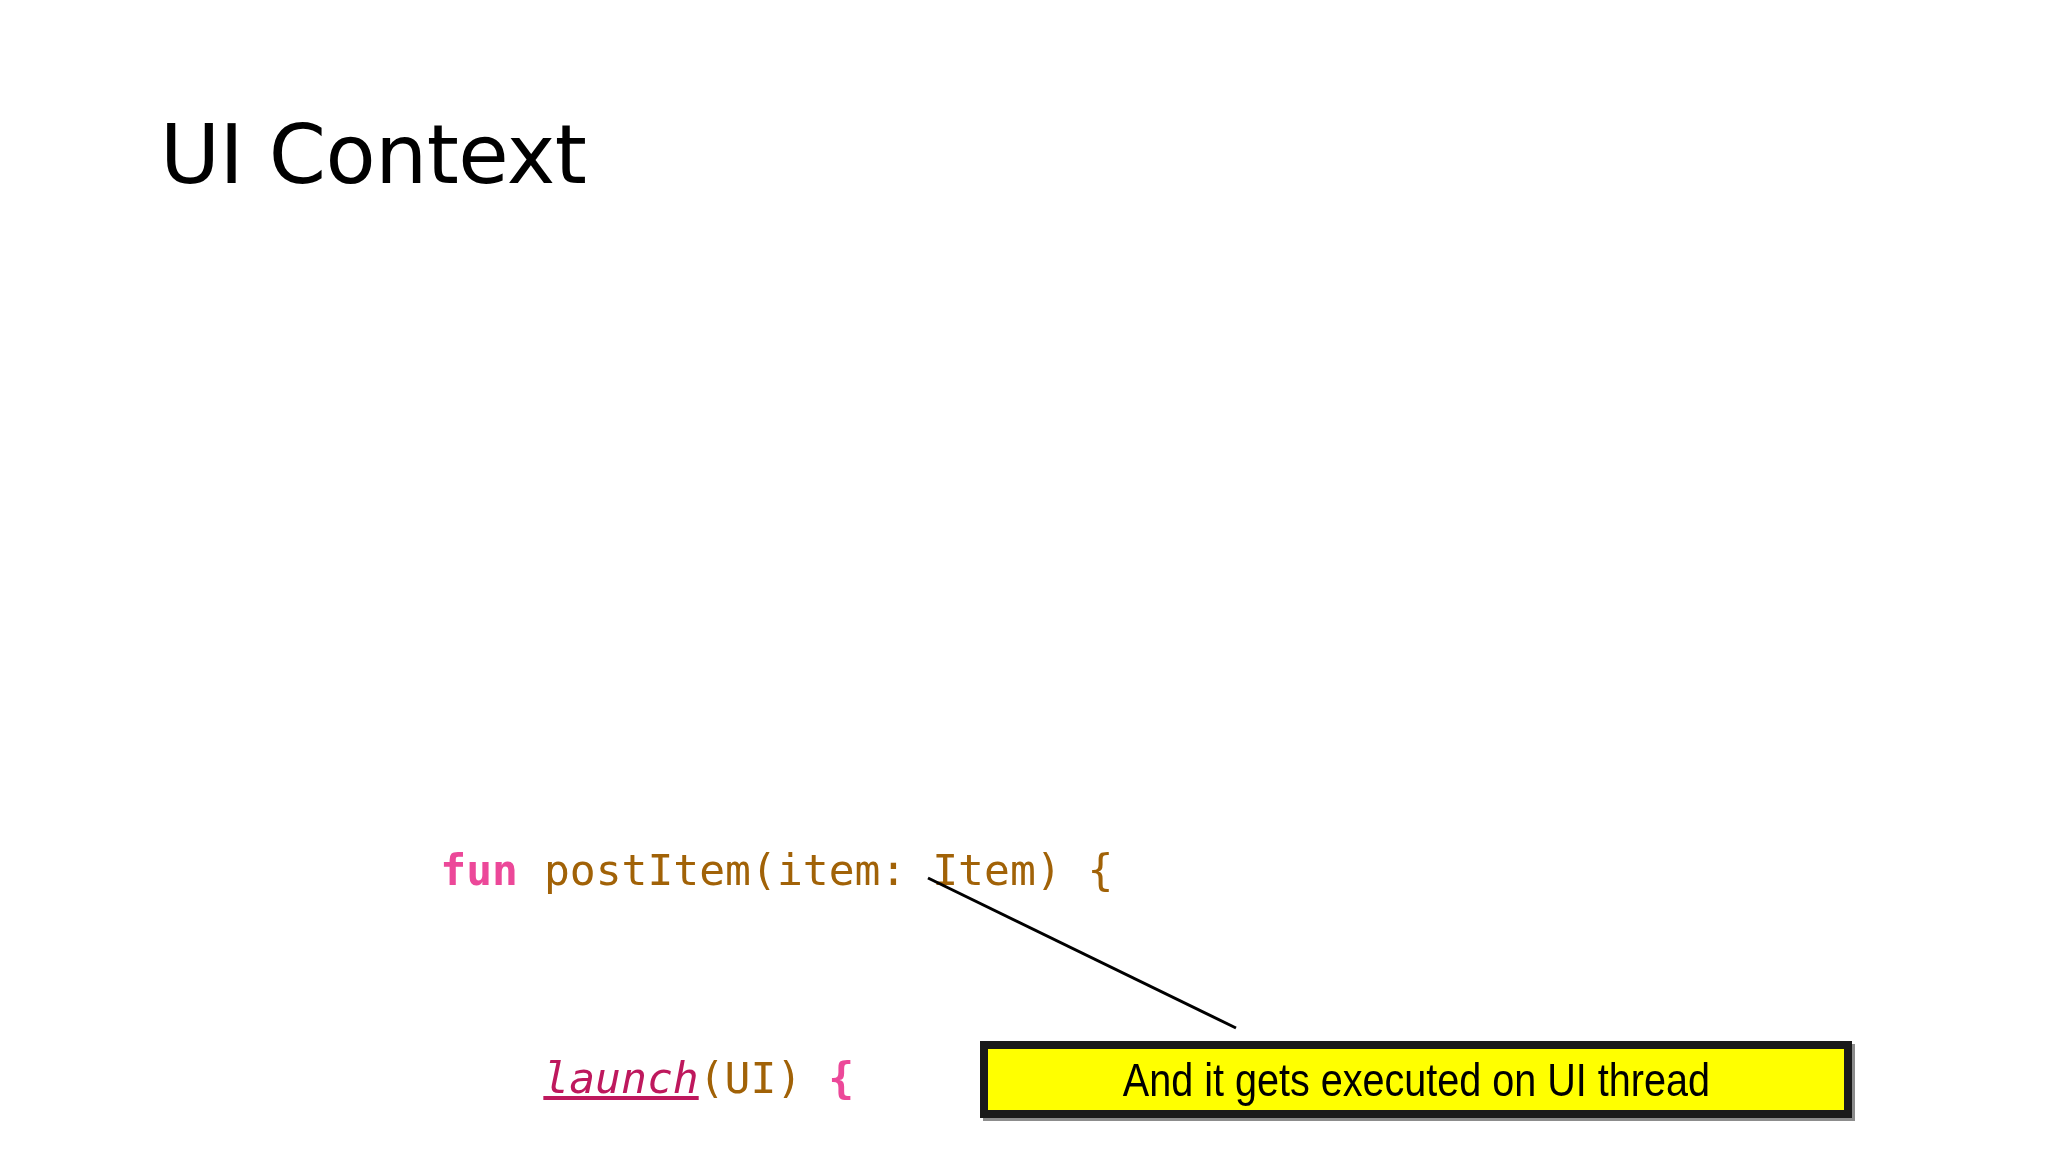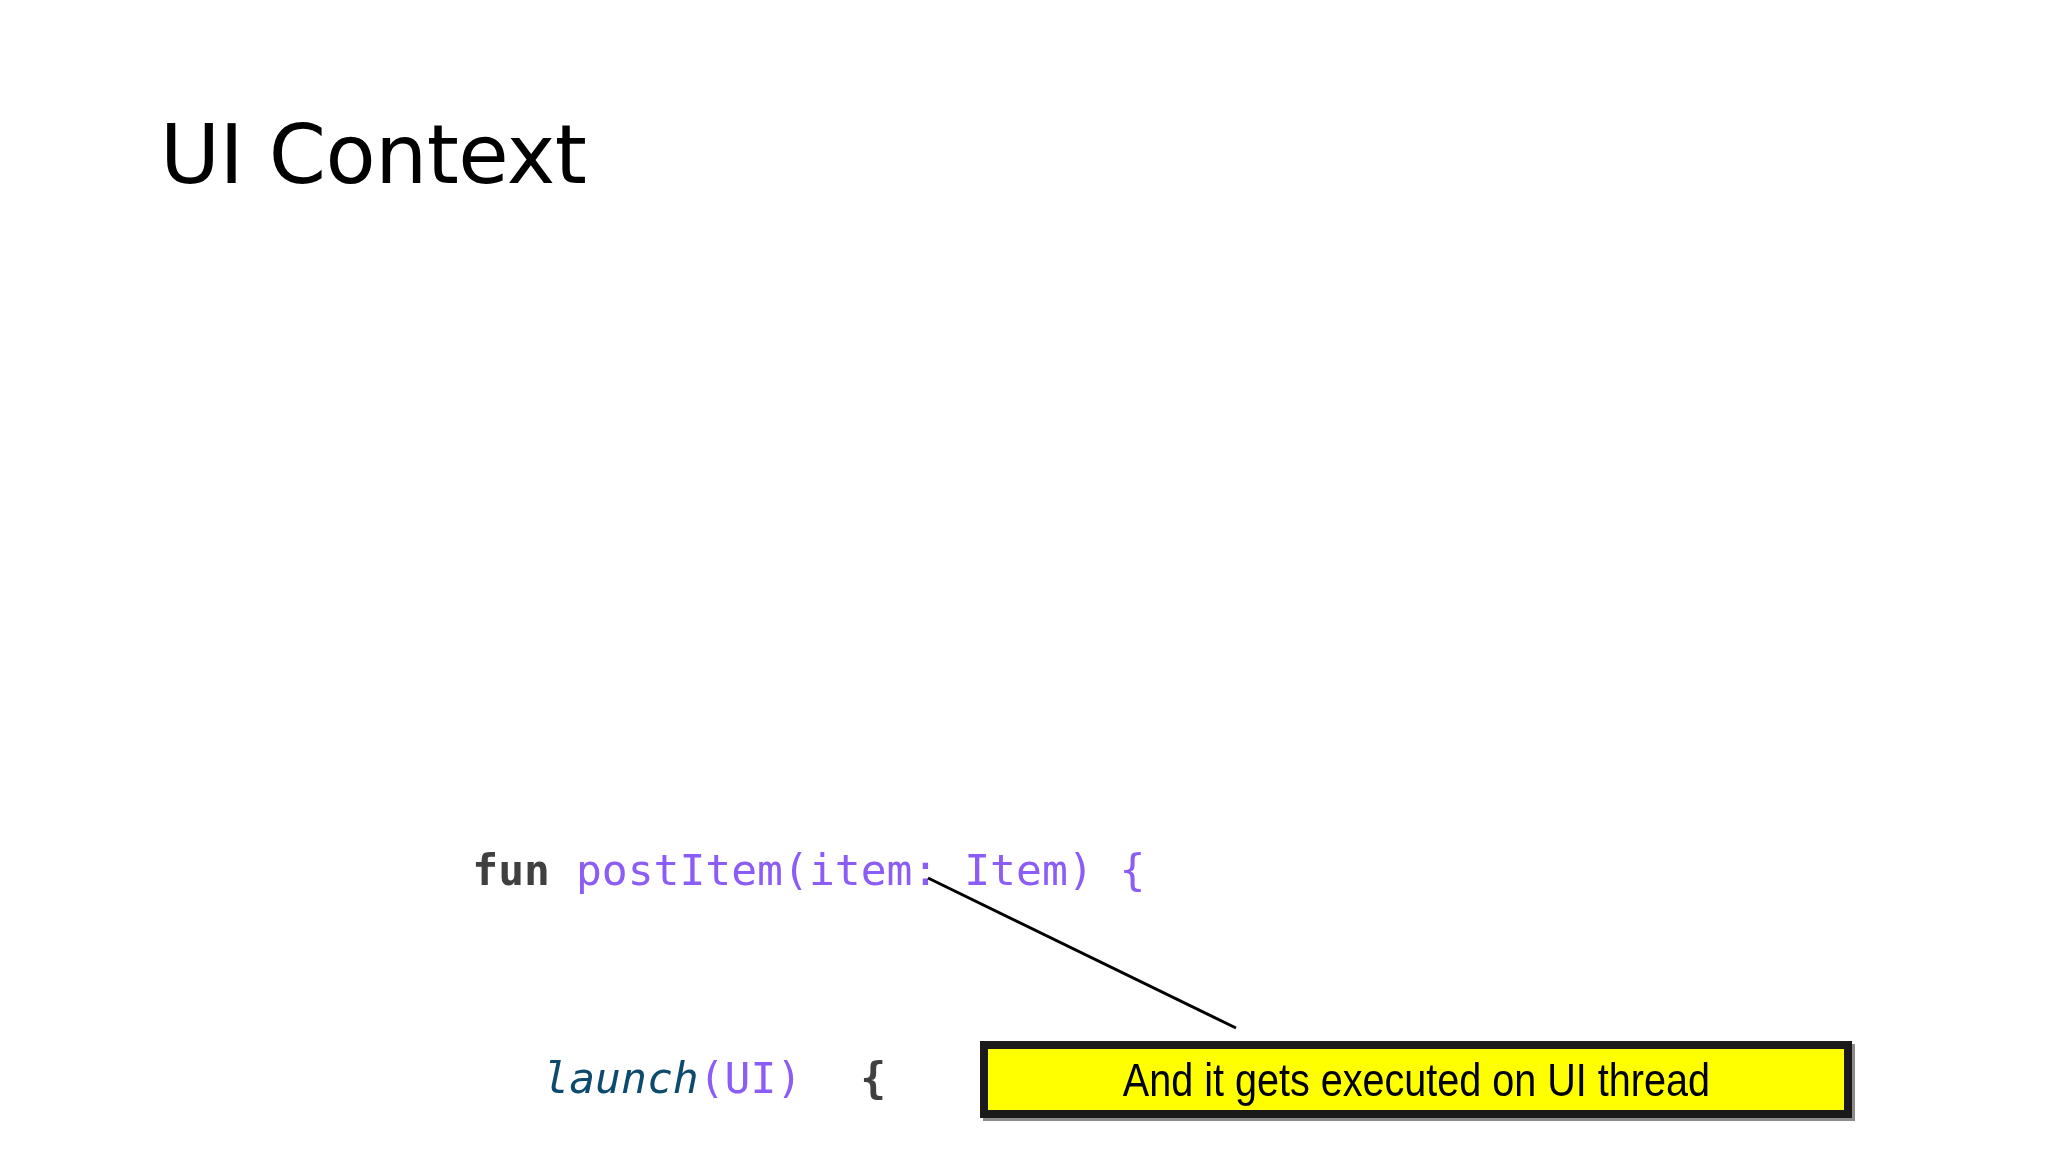--- a/index.html
+++ b/index.html
@@ -41,23 +41,23 @@
     line-height: 52px;
     white-space: pre;
     color: #000000;
   }
 
   .code-line {
     white-space: pre;
     height: 52px;
   }
 
-  .tok-dim        { color: #8b5cf6; }
-  .tok-dim-bold   { color: #404040; font-weight: bold; margin-left: 32px; }
-  .tok-dim-italic { color: #0c4a6e; font-style: italic; }
+  .tok-dim        { color: #a16207; }
+  .tok-dim-bold   { color: #ec4899; font-weight: bold; }
+  .tok-dim-italic { color: #be185d; font-style: italic; text-decoration: underline; }
 
   
   #connector-svg {
     position: absolute;
     left: 0;
     top: 0;
     width: 2048px;
     height: 1152px;
     pointer-events: none;
   }

